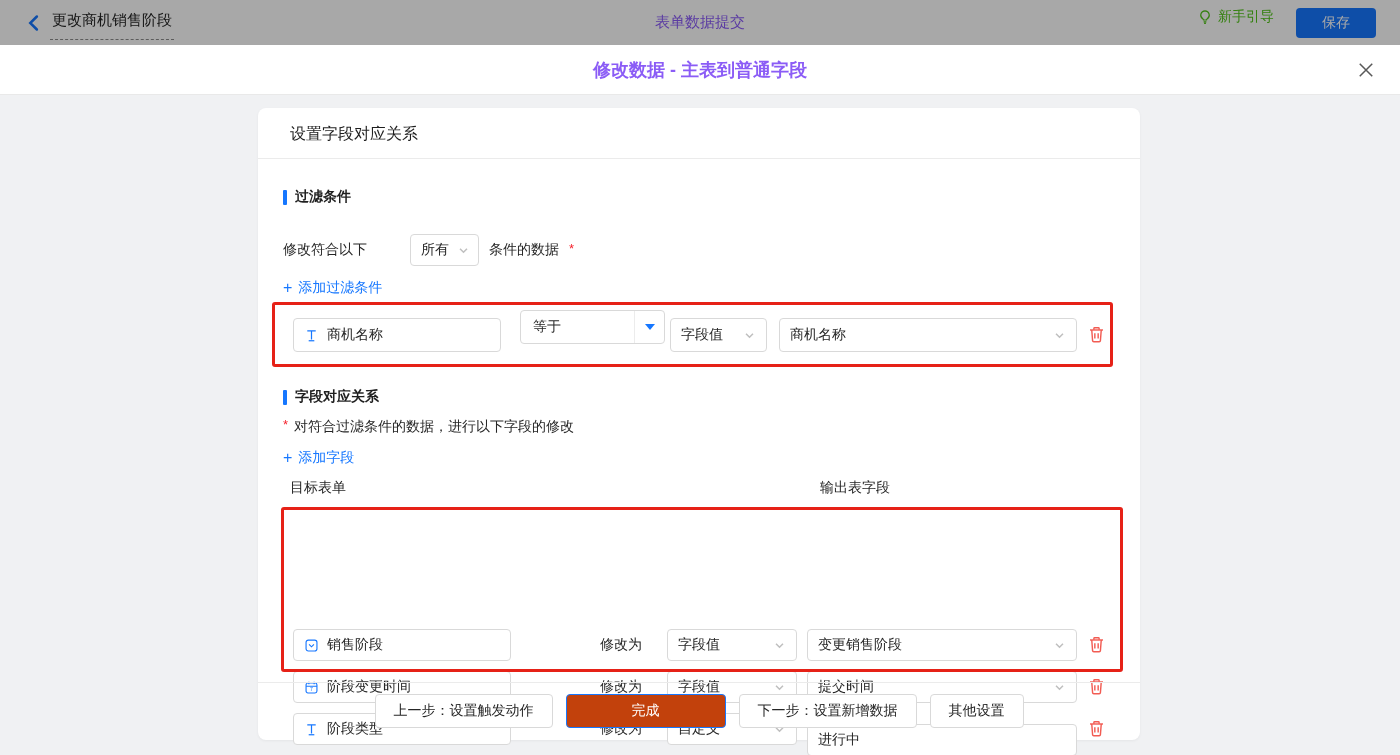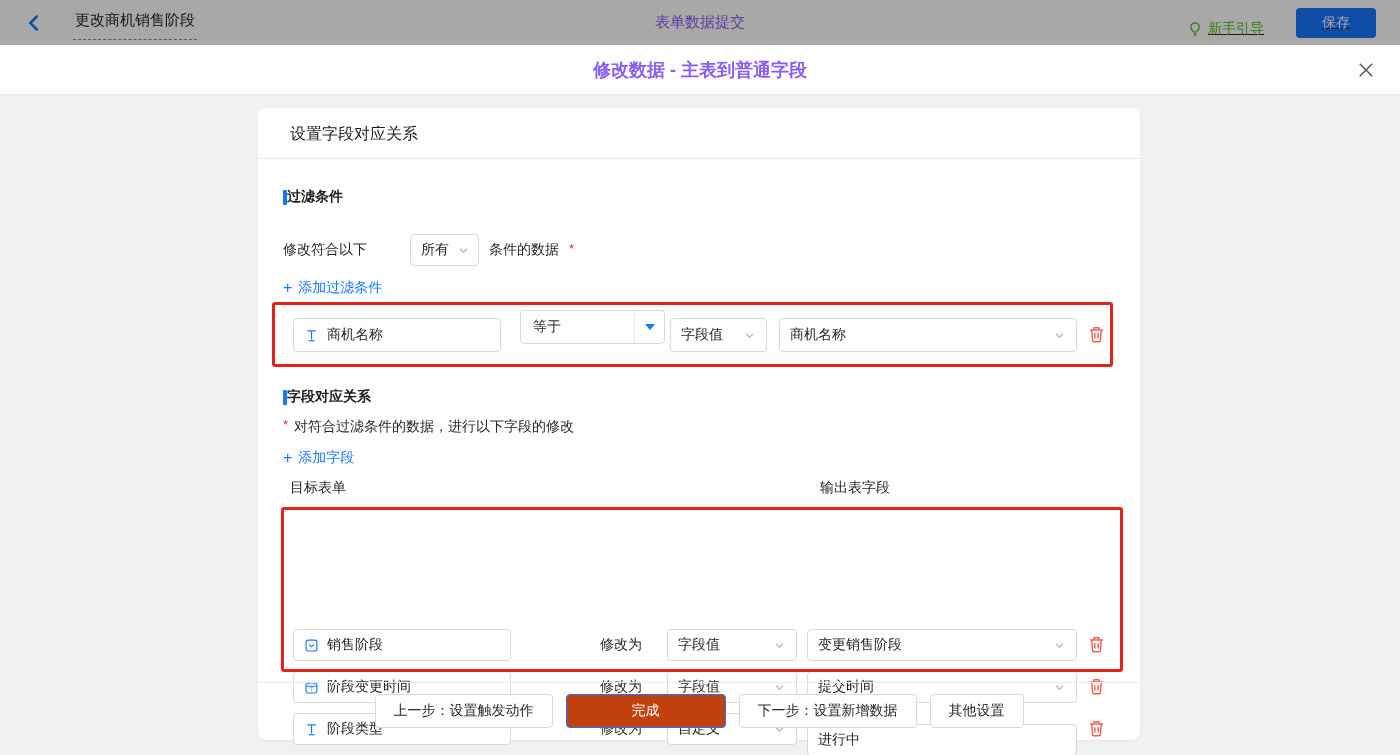--- a/index.html
+++ b/index.html
@@ -5,45 +5,45 @@
   * { margin:0; padding:0; box-sizing:border-box; }
   html,body { width:1400px; height:755px; }
   body { font-family:"Liberation Sans", sans-serif; color:#262626; }
   .screen { position:relative; width:1400px; height:755px; background:#f0f1f3; overflow:hidden; }
 
   
   .topbar { position:absolute; top:0; left:0; width:1400px; height:45px; background:#ffffff;
             display:flex; align-items:center; justify-content:space-between; padding:0 24px; }
   .topbar-mask { position:absolute; top:0; left:0; width:1400px; height:45px;
                  background:rgba(0,0,0,0.34); pointer-events:none; z-index:5; }
-  .topbar-left { display:flex; align-items:center; gap:29px; }
+  .topbar-left { display:flex; align-items:center; gap:6px; }
   .back-btn { display:flex; align-items:center; cursor:pointer; }
   .back-label { font-size:15px; color:#262626; border-bottom:1px dashed #8c8c8c; padding:6px 2px 9px; }
   .topbar-title { position:absolute; left:0; right:0; text-align:center; font-size:15px; color:#8b5cf6; }
-  .topbar-right { display:flex; align-items:flex-end; gap:32px; z-index:1;text-decoration:underline; }
+  .topbar-right { display:flex; align-items:flex-start; gap:22px; z-index:1; }
   .guide { display:flex; align-items:center; gap:5px; color:#52c41a; font-size:14px; cursor:pointer; }
   .save-btn { background:#1677ff; color:#fff; border:none; border-radius:4px; height:30px;
               padding:0 26px; font-size:14px; cursor:pointer; font-family:inherit; }
 
   
   .modal-header { position:absolute; top:45px; left:0; width:1400px; height:50px; background:#fff;
                   border-bottom:1px solid #e9e9e9; display:flex; align-items:center; justify-content:center; }
   .modal-title { font-size:18px; font-weight:600; color:#8b5cf6; }
   .modal-close { position:absolute; right:24px; top:15px; width:20px; height:20px; cursor:pointer; }
 
   
   .modal-body { position:absolute; top:96px; left:0; width:1400px; height:659px; background:#f0f1f3; }
   .card { position:absolute; left:258px; top:12px; width:882px; height:632px; background:#fff;
           border-radius:8px; box-shadow:0 1px 3px rgba(0,0,0,0.05); }
 
   .card-header { position:absolute; left:32px; top:16px; font-size:16px; color:#1f1f1f; }
   .hdiv { position:absolute; left:0; width:882px; height:1px; background:#ebebeb; }
   .hdiv1 { top:50px; } .hdiv2 { top:574px; }
 
-  .sec-title { position:absolute; display:flex; align-items:center; gap:0;
+  .sec-title { position:absolute; display:flex; align-items:center; gap:8px;
                font-size:14px; font-weight:700; color:#1f1f1f; }
   .sec-bar { width:4px; height:15px; background:#1677ff; border-radius:1px; }
   .sec1 { left:25px; top:80px; } .sec2 { left:25px; top:280px; }
 
   .cond-line { position:absolute; left:25px; top:126px; height:32px; display:flex; align-items:center;
                gap:10px; font-size:14px; }
   .mini-select { height:32px; min-width:66px; border:1px solid #d9d9d9; border-radius:4px; background:#fff;
                  display:flex; align-items:center; justify-content:space-between; padding:0 8px 0 10px;
                  gap:8px; cursor:pointer;margin-left:33px; }
   .req { color:#f5222d; font-size:13px; position:relative; top:-2px; }

